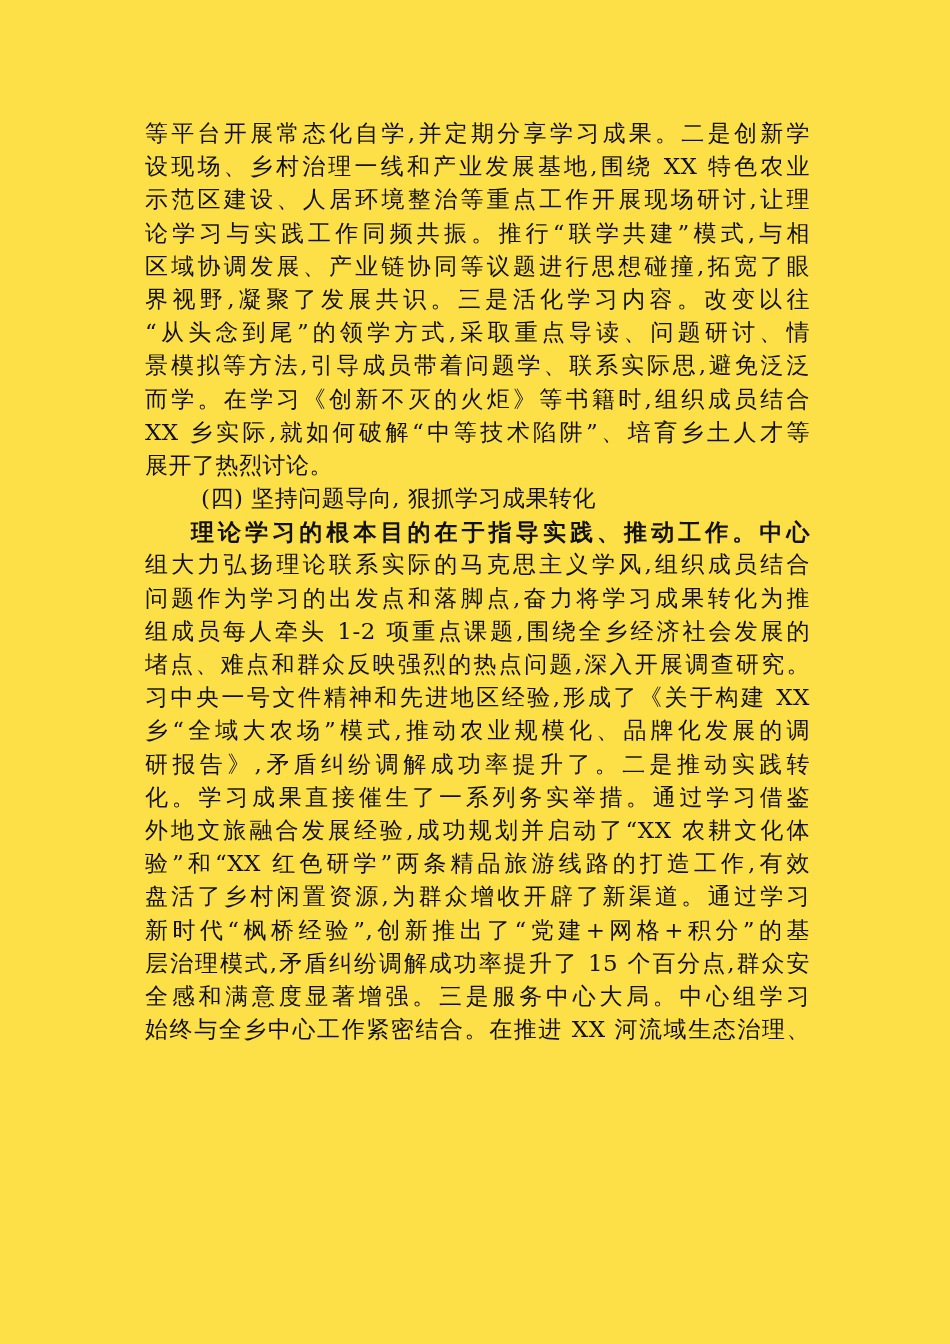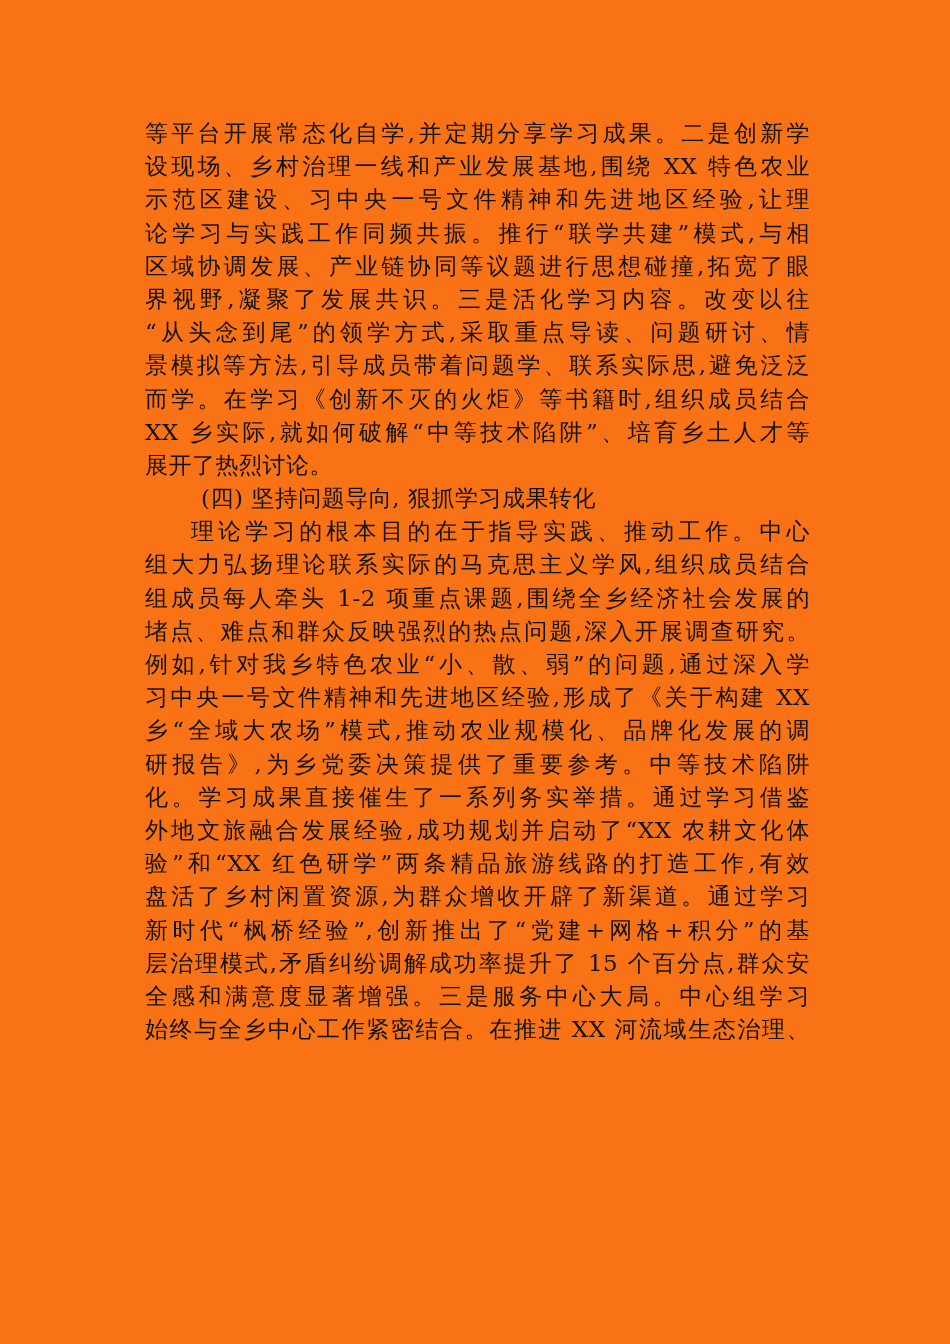--- a/index.html
+++ b/index.html
@@ -12,21 +12,21 @@
     height: 1344px;
     position: relative;
     overflow: hidden;
   }
   .page {
     position: absolute;
     left: 0;
     top: 0;
     width: 950px;
     height: 1344px;
-    background: #f97316;
+    background: #fde047;
   }
   .text-block {
     position: absolute;
     left: 145px;
     top: 117px;
     width: 665px;
     font-family: "DejaVu Serif", "Liberation Serif", serif;
     font-size: 23px;
     line-height: 33.2px;
     color: #111111;
@@ -37,59 +37,60 @@
     white-space: nowrap;
     text-align: justify;
     text-align-last: justify;
     letter-spacing: 0.5px;
   }
   .line.last {
     text-align-last: left;
   }
   .line.indent {
     padding-left: 46px;
+    font-weight: bold;
   }
   .line.heading {
     padding-left: 56px;
     text-align-last: left;
   }
 </style>
 </head>
 <body>
 
 <div class="page">
   <div class="text-block">
 
     <div>
       <span class="line">等平台开展常态化自学,并定期分享学习成果。二是创新学</span>
       <span class="line">设现场、乡村治理一线和产业发展基地,围绕 XX 特色农业</span>
-      <span class="line">示范区建设、习中央一号文件精神和先进地区经验,让理</span>
+      <span class="line">示范区建设、人居环境整治等重点工作开展现场研讨,让理</span>
       <span class="line">论学习与实践工作同频共振。推行“联学共建”模式,与相</span>
       <span class="line">区域协调发展、产业链协同等议题进行思想碰撞,拓宽了眼</span>
       <span class="line">界视野,凝聚了发展共识。三是活化学习内容。改变以往</span>
       <span class="line">“从头念到尾”的领学方式,采取重点导读、问题研讨、情</span>
       <span class="line">景模拟等方法,引导成员带着问题学、联系实际思,避免泛泛</span>
       <span class="line">而学。在学习《创新不灭的火炬》等书籍时,组织成员结合</span>
       <span class="line">XX 乡实际,就如何破解“中等技术陷阱”、培育乡土人才等</span>
       <span class="line last">展开了热烈讨论。</span>
     </div>
 
     <div>
       <span class="line heading">(四) 坚持问题导向, 狠抓学习成果转化</span>
     </div>
 
     <div>
       <span class="line indent">理论学习的根本目的在于指导实践、推动工作。中心</span>
       <span class="line">组大力弘扬理论联系实际的马克思主义学风,组织成员结合</span>
+      <span class="line">问题作为学习的出发点和落脚点,奋力将学习成果转化为推</span>
       <span class="line">组成员每人牵头 1-2 项重点课题,围绕全乡经济社会发展的</span>
       <span class="line">堵点、难点和群众反映强烈的热点问题,深入开展调查研究。</span>
-      <span class="line">例如,针对我乡特色农业“小、散、弱”的问题,通过深入学</span>
       <span class="line">习中央一号文件精神和先进地区经验,形成了《关于构建 XX</span>
       <span class="line">乡“全域大农场”模式,推动农业规模化、品牌化发展的调</span>
-      <span class="line">研报告》,为乡党委决策提供了重要参考。中等技术陷阱</span>
+      <span class="line">研报告》,矛盾纠纷调解成功率提升了。二是推动实践转</span>
       <span class="line">化。学习成果直接催生了一系列务实举措。通过学习借鉴</span>
       <span class="line">外地文旅融合发展经验,成功规划并启动了“XX 农耕文化体</span>
       <span class="line">验”和“XX 红色研学”两条精品旅游线路的打造工作,有效</span>
       <span class="line">盘活了乡村闲置资源,为群众增收开辟了新渠道。通过学习</span>
       <span class="line">新时代“枫桥经验”,创新推出了“党建+网格+积分”的基</span>
       <span class="line">层治理模式,矛盾纠纷调解成功率提升了 15 个百分点,群众安</span>
       <span class="line">全感和满意度显著增强。三是服务中心大局。中心组学习</span>
       <span class="line">始终与全乡中心工作紧密结合。在推进 XX 河流域生态治理、</span>
     </div>
 

